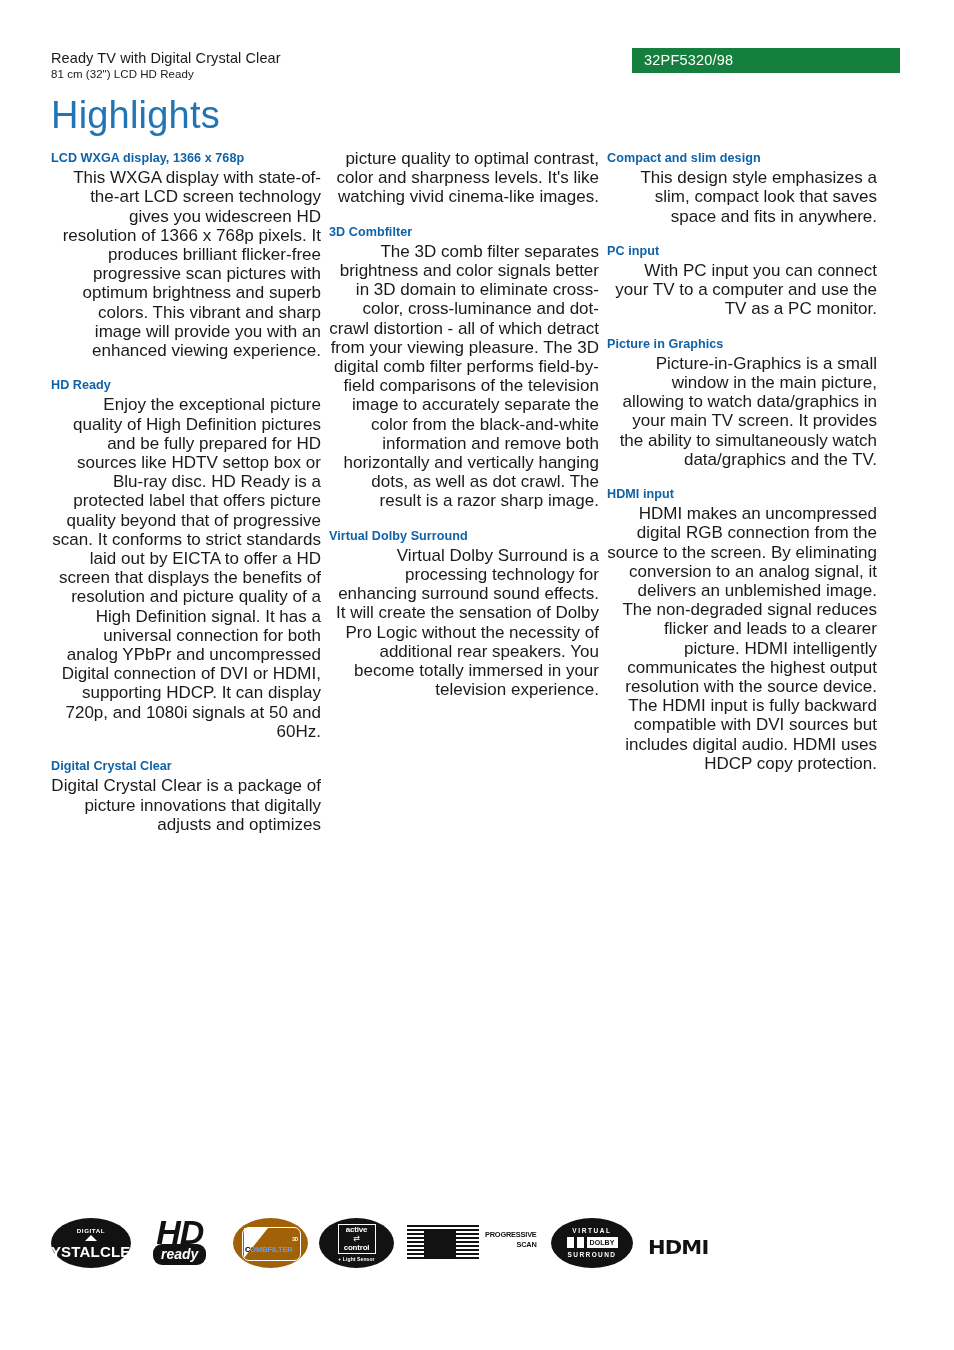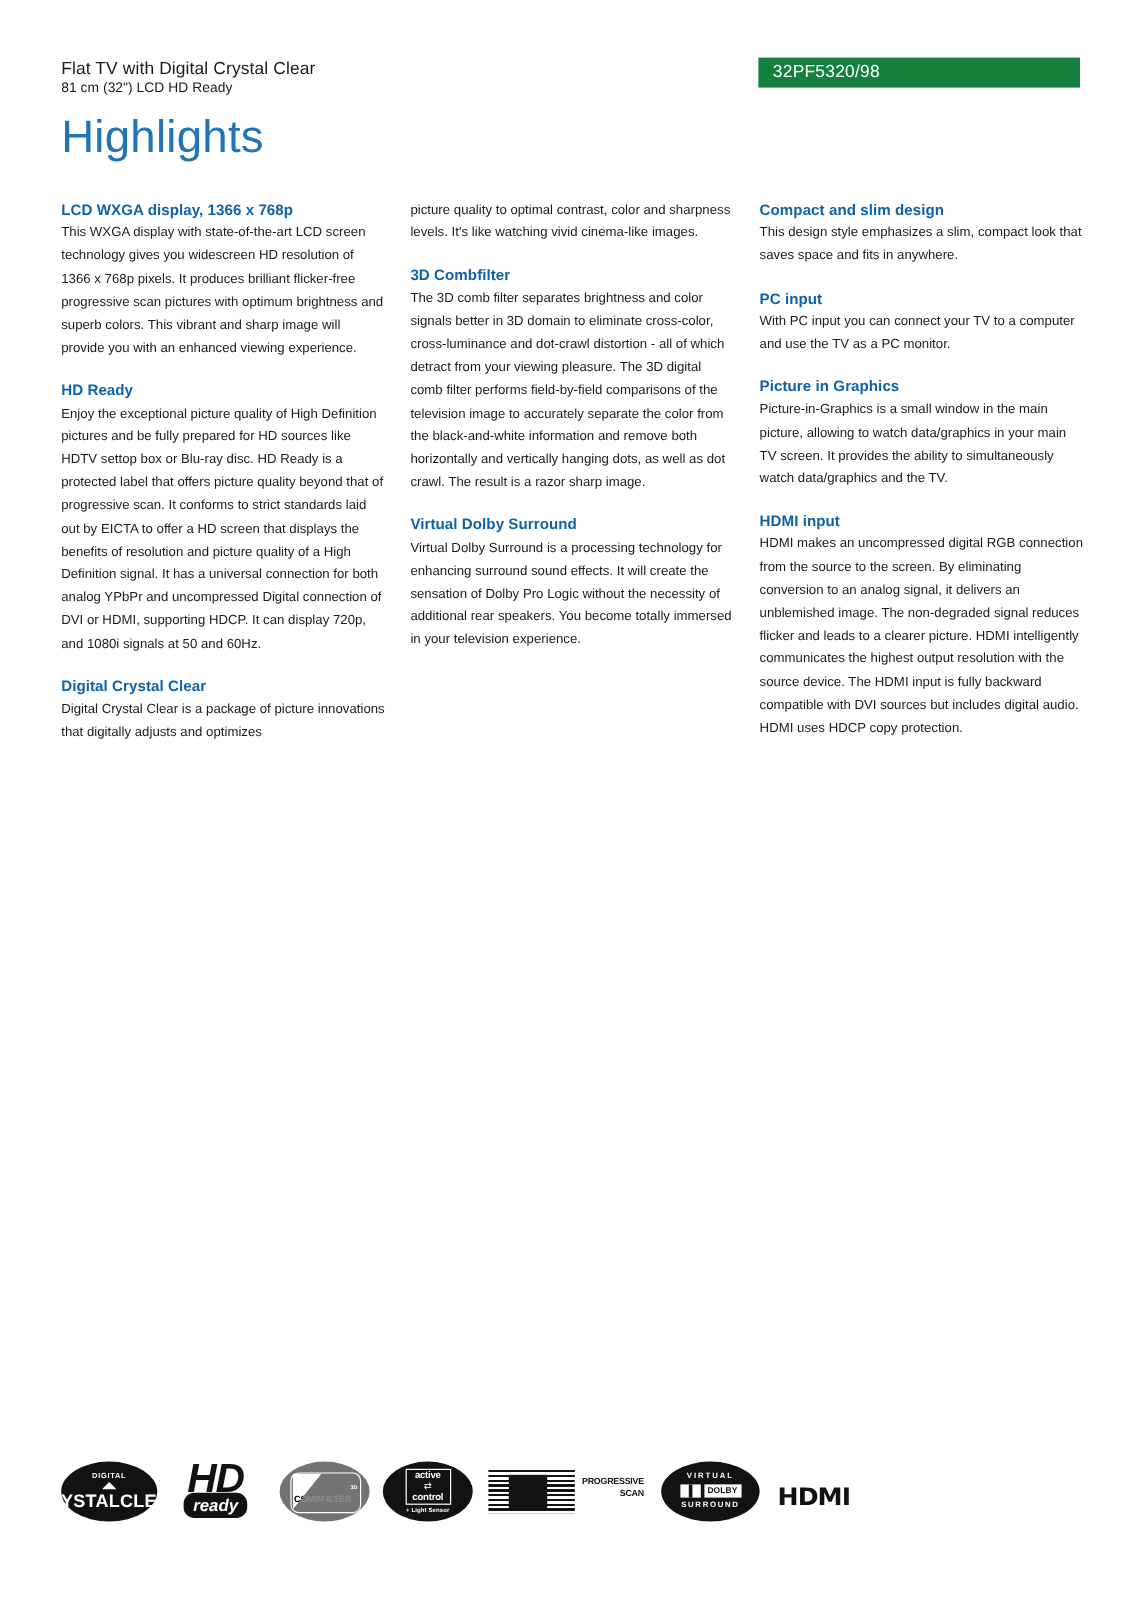--- a/index.html
+++ b/index.html
@@ -66,44 +66,44 @@
     color: #2275b5;
     font-weight: 400;
     letter-spacing: 0.2px;
     white-space: nowrap;
   }
 
   
   .columns {
     position: absolute;
     left: 51px;
-    top: 166px;
+    top: 149px;
     width: 852px;
     display: flex;
-    gap: 21px;
+    gap: 8px;
   }
   .column {
     width: 270px;
     flex: 0 0 270px;
   }
   .feature { margin-bottom: 16px; }
   .feature:last-child { margin-bottom: 0; }
   .feature-title {
     color: #0f62a8;
     font-weight: bold;
     font-size: 12.6px;
     line-height: 19.2px;
     letter-spacing: 0.05px;
   }
   .feature-body {
     color: #1a1a1a;
-    font-size: 11px;
+    font-size: 17px;
     line-height: 19.2px;
     letter-spacing: 0.01px;
-    text-align: left;
+    text-align: right;
   }
 
   
   .logo-row {
     position: absolute;
     left: 51px;
     top: 1218px;
     width: 640px;
     height: 62px;
   }
@@ -174,21 +174,21 @@
     border-radius: 9px;
     text-align: left;
     letter-spacing: 0px;
     margin-top: 1px;
   }
 
   
   .logo-comb { left: 182px; }
   .comb-ell {
     width: 75px; height: 50px;
-    background: #737373;
+    background: #a16207;
     border-radius: 50%;
     position: relative;
     overflow: hidden;
   }
   .comb-inner {
     position: absolute;
     left: 9px; top: 9px;
     width: 57px; height: 32px;
     border: 1.6px solid #ffffff;
     border-radius: 7px;
@@ -365,21 +365,21 @@
     transform: scaleX(1.05);
     transform-origin: left center;
   }
 </style>
 </head>
 <body>
 
 <div class="page-header">
 
   <div class="header-title-block">
-    <div class="header-line1">Flat TV with Digital Crystal Clear</div>
+    <div class="header-line1">Ready TV with Digital Crystal Clear</div>
     <div class="header-line2">81 cm (32") LCD HD Ready</div>
   </div>
 
   <div class="model-badge">32PF5320/98</div>
 
   <div class="page-title">Highlights</div>
 </div>
 
 <div class="columns">
 

